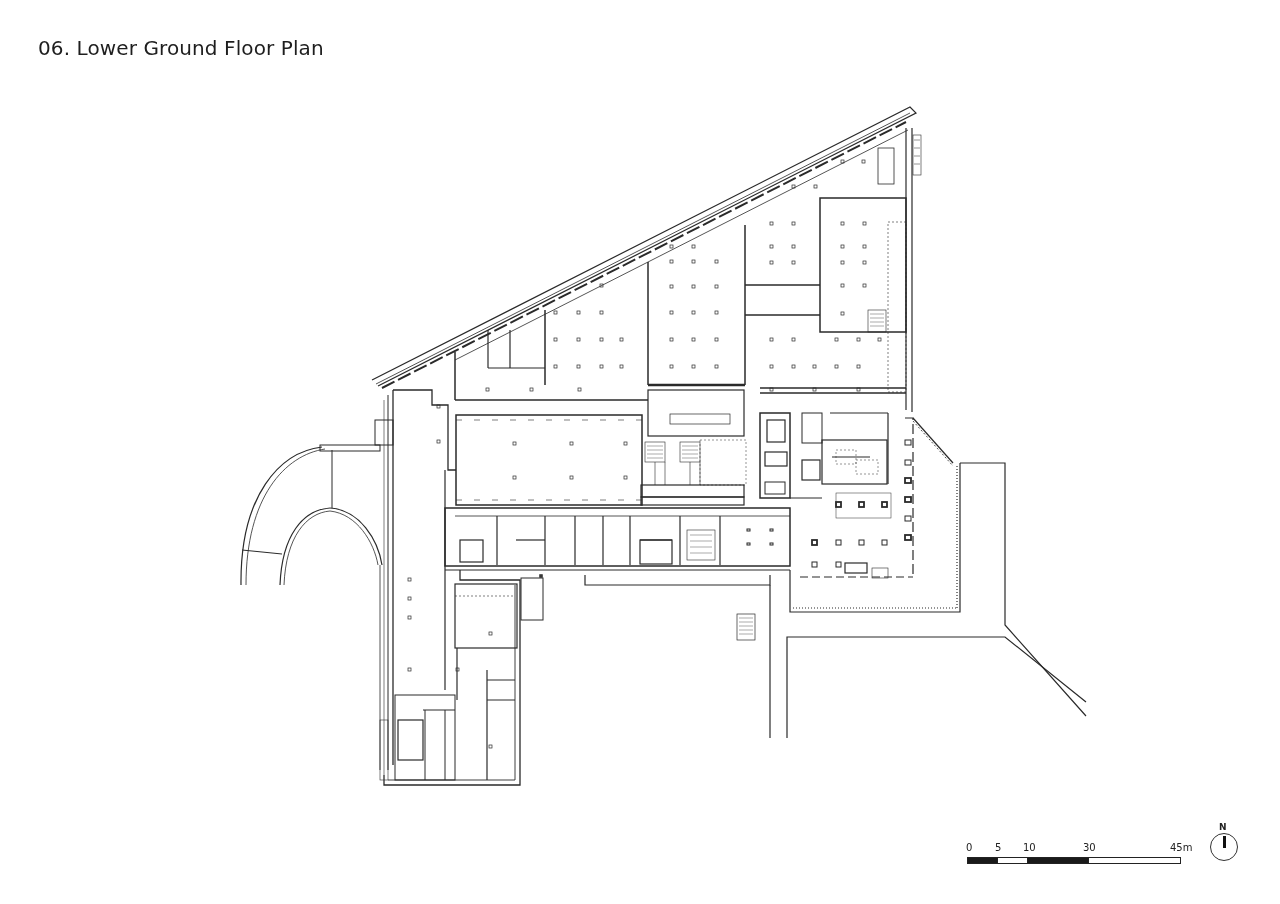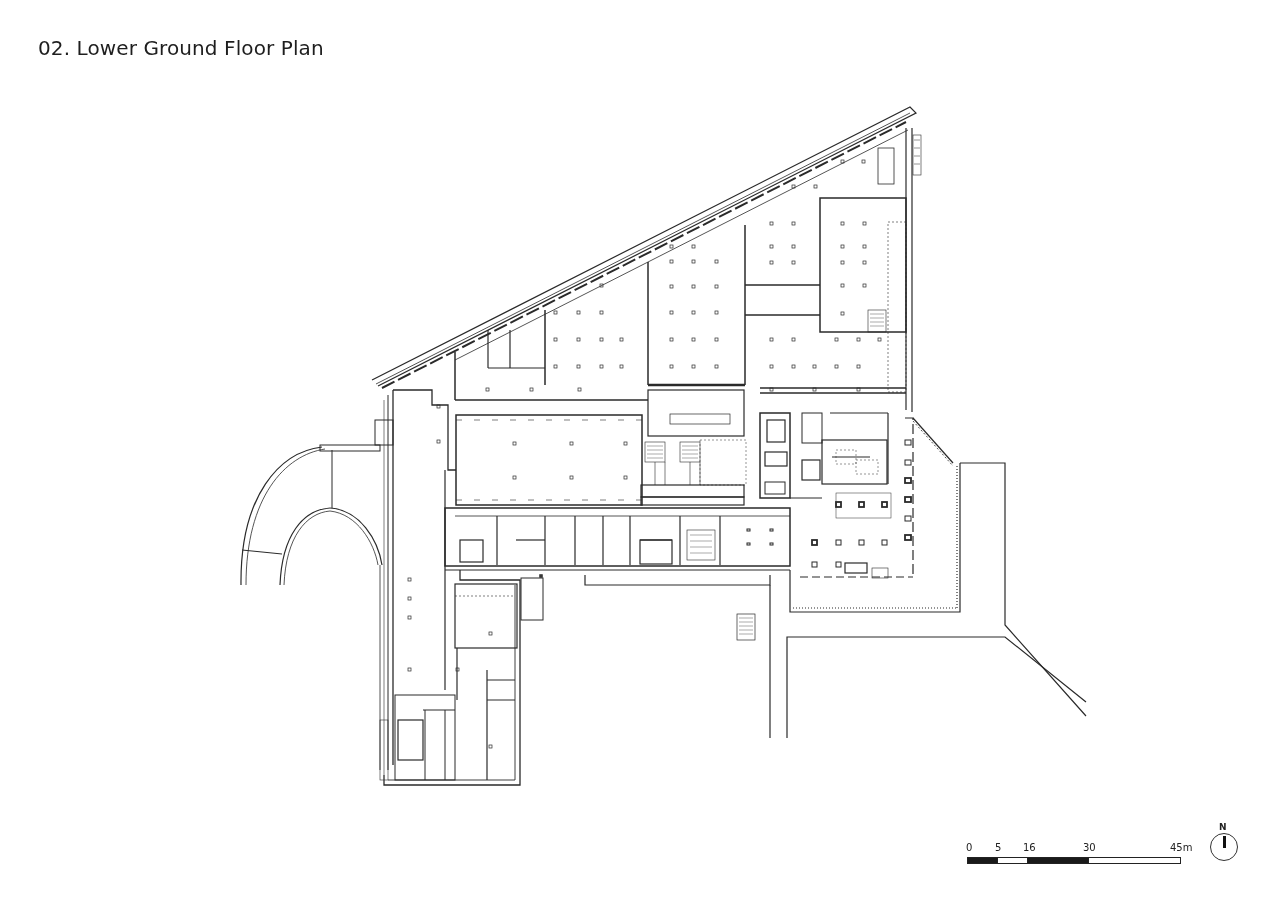--- a/index.html
+++ b/index.html
@@ -12,21 +12,21 @@
     .seg-b { background: #1a1a1a; }
     .seg-w { background: #fff; }
     .north { position: absolute; left: 1208px; top: 822px; width: 34px; height: 44px; }
     .north-lbl { position: absolute; left: 11px; top: 0; font-size: 9px; font-weight: bold; color: #222; font-family: "DejaVu Sans", sans-serif; }
     .north-circle { position: absolute; left: 2px; top: 11px; width: 28px; height: 28px; border: 1px solid #333; border-radius: 50%; box-sizing: border-box; }
     .north-needle { position: absolute; left: 15px; top: 14px; width: 3px; height: 12px; background: #111; }
   </style>
 </head>
 <body>
 
-<div class="title">02. Lower Ground Floor Plan</div>
+<div class="title">06. Lower Ground Floor Plan</div>
 
 <svg id="plan" width="1280" height="904" viewBox="0 0 1280 904" xmlns="http://www.w3.org/2000/svg">
   <g fill="none" stroke="#2a2a2a" stroke-width="1.2" stroke-linejoin="miter">
 
     <g>
       <polyline points="372,380 910,107 916,113 378,386" stroke-width="1.2"></polyline>
       <polyline points="376,384 910,113" stroke-width="0.8"></polyline>
       <polyline points="382,388 906,122" stroke-width="2" stroke-dasharray="14,4"></polyline>
       <polyline points="455,360 908,130" stroke-width="0.8"></polyline>
     </g>
@@ -311,21 +311,21 @@
       <polyline points="960,463 1005,463 1005,625 1086,716"></polyline>
       <polyline points="770,738 770,585"></polyline>
       <polyline points="787,738 787,637 1005,637 1086,702"></polyline>
     </g>
   </g>
 </svg>
 
 <div class="scale">
   <span class="scale-lbl" style="left:0px;">0</span>
   <span class="scale-lbl" style="left:29px;">5</span>
-  <span class="scale-lbl" style="left:57px;">16</span>
+  <span class="scale-lbl" style="left:57px;">10</span>
   <span class="scale-lbl" style="left:117px;">30</span>
   <span class="scale-lbl" style="left:204px;">45m</span>
   <div class="scale-bar seg-b" style="left:1px; width:31px;"></div>
   <div class="scale-bar seg-w" style="left:31px; width:31px;"></div>
   <div class="scale-bar seg-b" style="left:61px; width:62px;"></div>
   <div class="scale-bar seg-w" style="left:122px; width:93px;"></div>
 </div>
 
 <div class="north">
   <span class="north-lbl">N</span>

